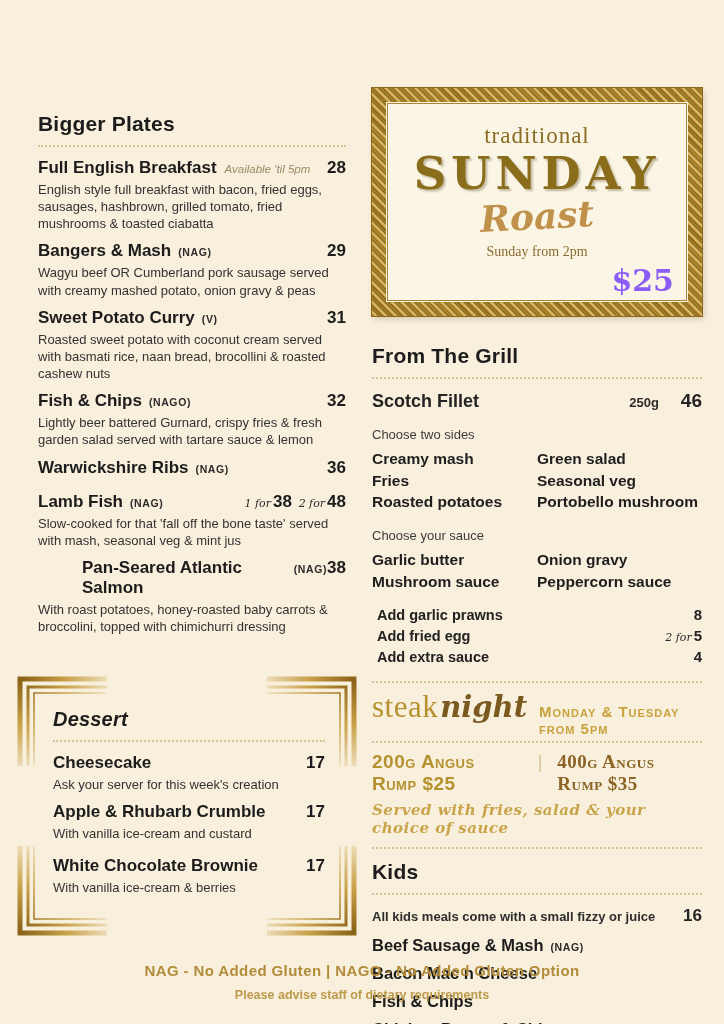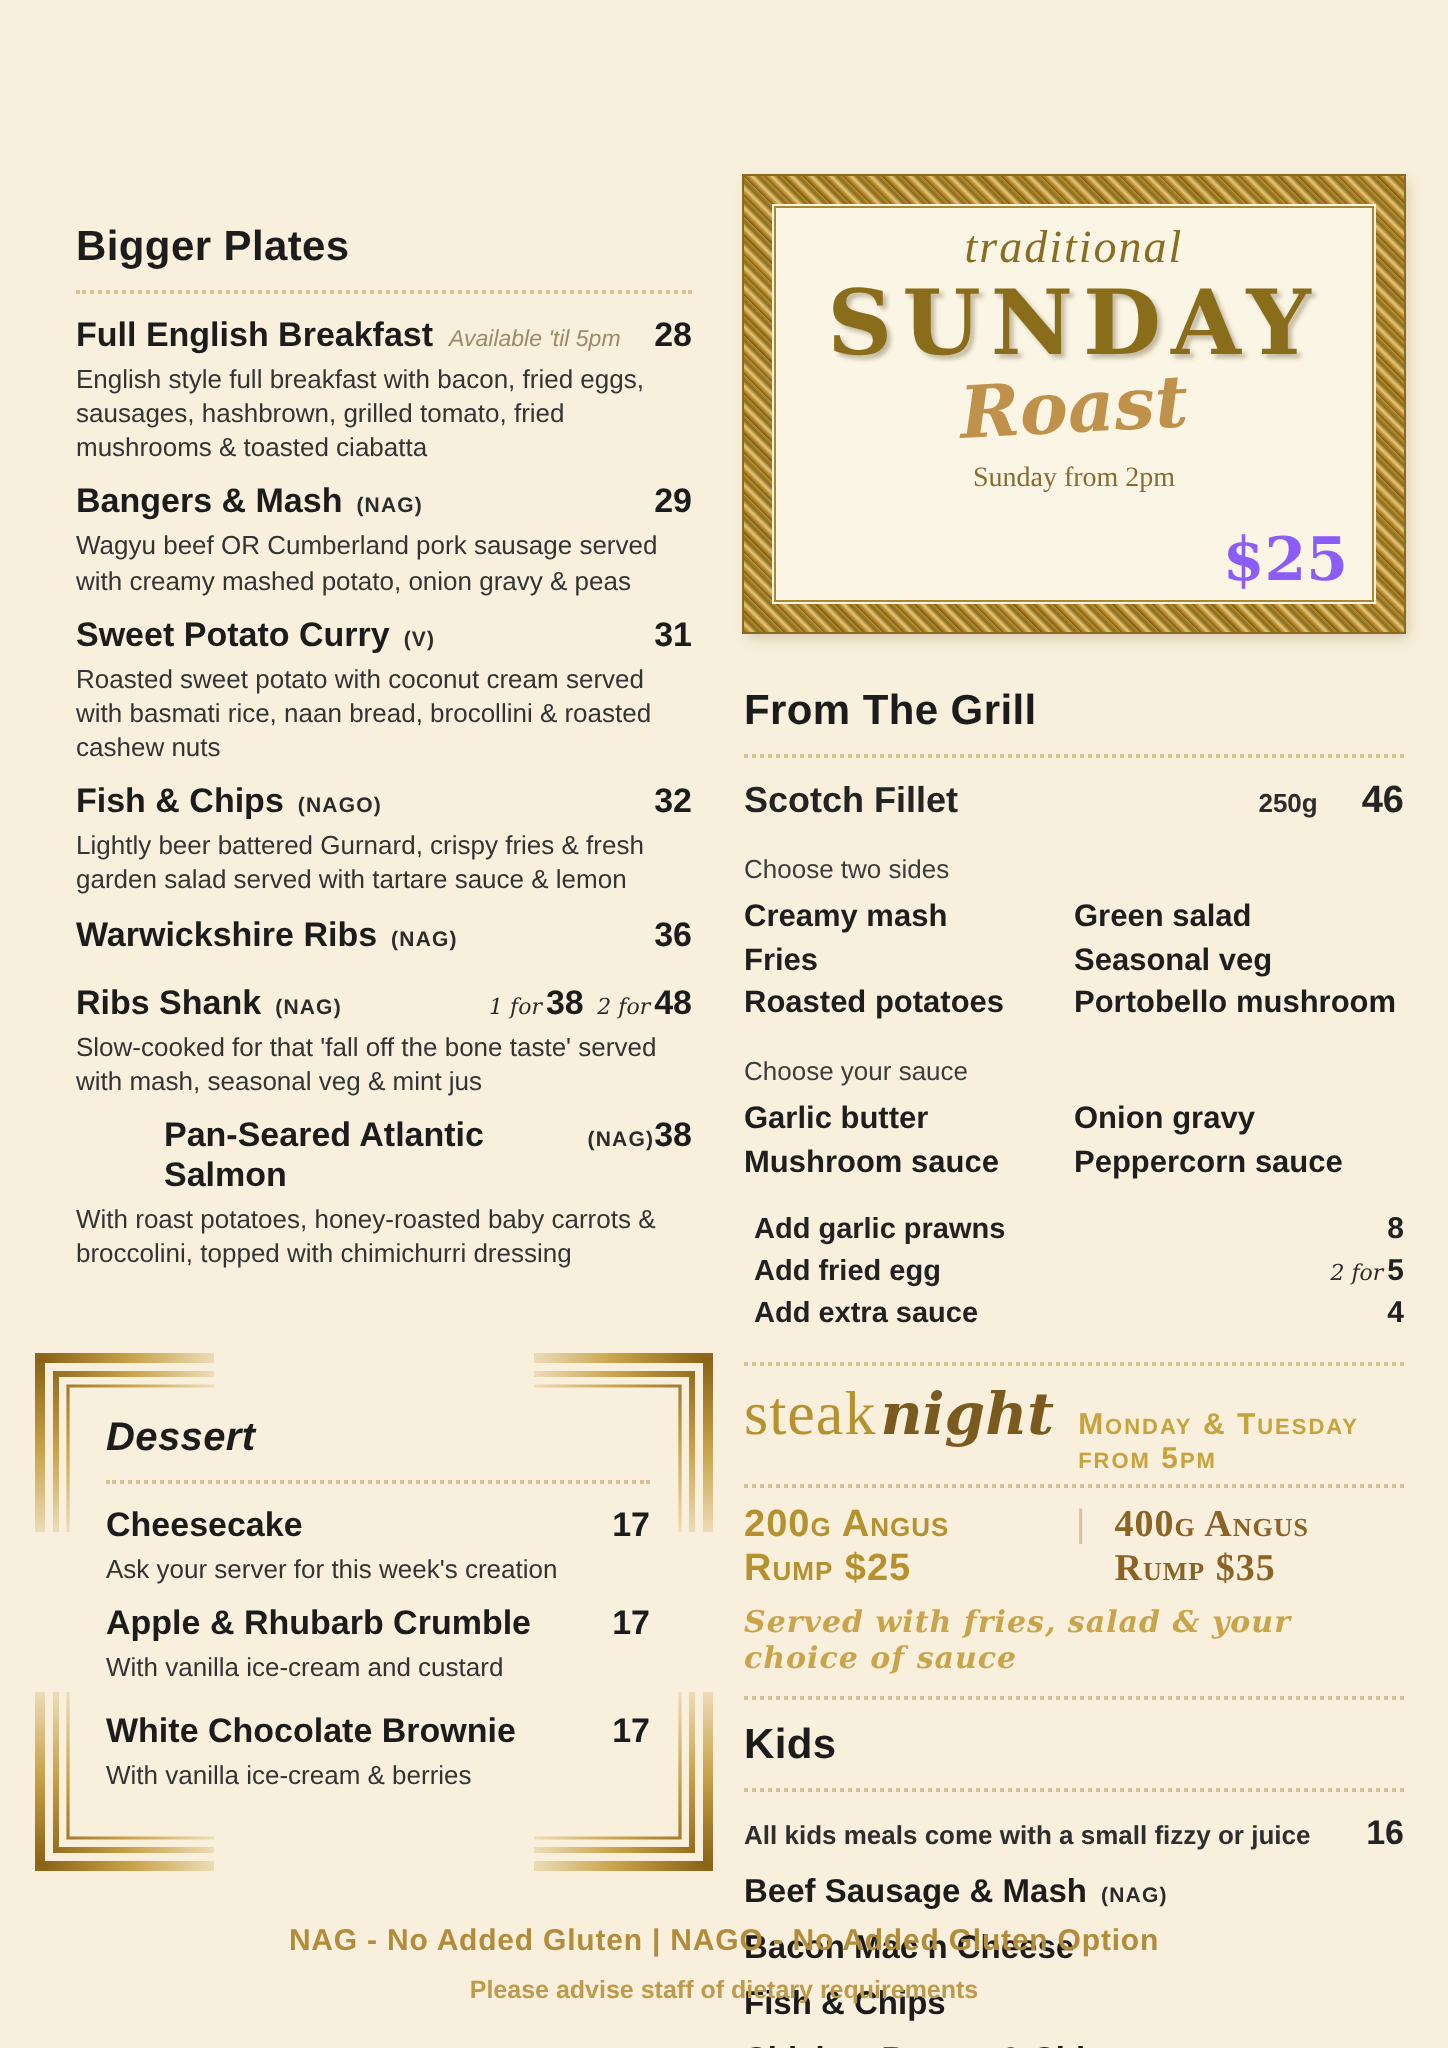--- a/index.html
+++ b/index.html
@@ -39,21 +39,21 @@
   
   .frame {
     position:relative; width:330px; height:228px; box-sizing:border-box;
     border:14px solid #b08a2e;
     border-image: repeating-linear-gradient(45deg,#7c5a15 0px,#c99b3f 2px,#e8c878 3px,#8a6a1e 5px,#b8912e 7px) 14;
     background:#fbf5e6;
     box-shadow:0 0 0 1px #8a6a1e, 2px 3px 6px rgba(120,90,30,.25);
   }
   .frame-inner-line { position:absolute; inset:1px; border:1px solid #ab8530; pointer-events:none; }
   .frame-content { position:relative; height:100%; text-align:center; }
-  .roast-traditional { font-family:"Liberation Serif", serif; font-size:23px; color:#8a6d22; letter-spacing:1px; padding-top:9px;font-style:italic; }
+  .roast-traditional { font-family:"Liberation Serif", serif; font-size:23px; color:#8a6d22; letter-spacing:1px; padding-top:21px; }
   .roast-sunday { font-family:"DejaVu Serif", serif; font-size:45px; font-weight:700; color:#8a6d1a; letter-spacing:5px; line-height:1.0; margin-top:2px; text-shadow:2px 2px 2px rgba(90,75,30,.35); }
   .roast-script { font-family:"DejaVu Serif", serif; font-style:italic; font-weight:700; font-size:36px; color:#c0914a; line-height:1.0; margin-top:2px; transform:rotate(-3deg); }
   .roast-when { font-family:"Liberation Serif", serif; font-size:14px; color:#8a6a2e; margin-top:10px; }
   .roast-price { position:absolute; right:14px; bottom:4px; font-family:"DejaVu Serif", serif; font-size:30px; font-weight:700; color:#8b5cf6; }
 
   .grill { margin-top:28px; }
   .grill-head { display:flex; align-items:baseline; margin-top:2px; }
   .grill-name { font-size:18px; font-weight:700; }
   .grill-size { margin-left:auto; font-size:13px; font-weight:700; color:#2c2c2c; }
   .grill-price { margin-left:22px; font-size:19px; font-weight:700; }
@@ -134,21 +134,21 @@
     <div class="menu-item">
       <div class="item-head">
         <span class="item-name">Warwickshire Ribs</span>
         <span class="item-tag">(NAG)</span>
         <span class="item-price">36</span>
       </div>
     </div>
 
     <div class="menu-item" style="margin-top:14px;">
       <div class="item-head">
-        <span class="item-name">Ribs Shank</span>
+        <span class="item-name">Lamb Fish</span>
         <span class="item-tag">(NAG)</span>
         <span class="item-price">
           <span class="for">1 for</span><span>38</span>
           <span class="for">2 for</span><span>48</span>
         </span>
       </div>
       <p class="item-desc">Slow-cooked for that 'fall off the bone taste' served with mash, seasonal veg &amp; mint jus</p>
     </div>
 
     <div class="menu-item">

